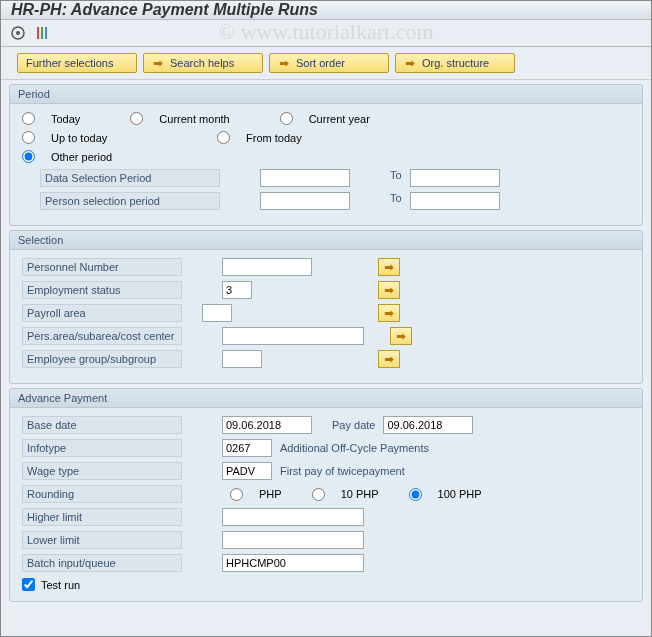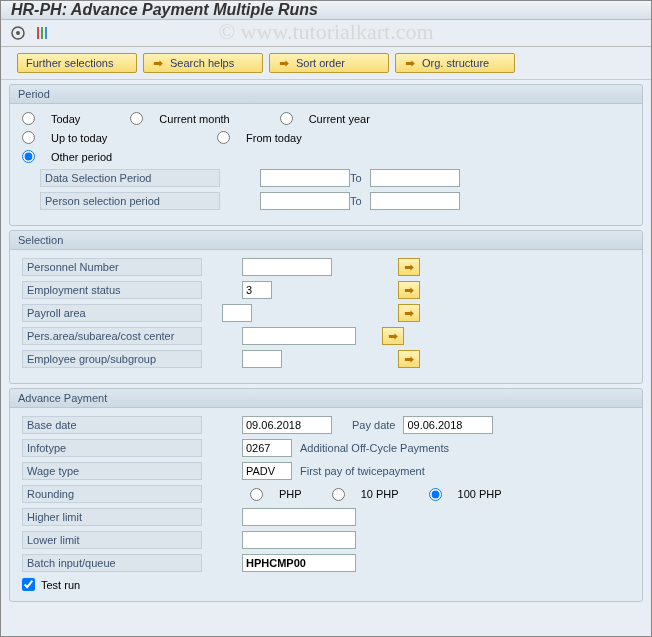--- a/index.html
+++ b/index.html
@@ -11,29 +11,29 @@
   .buttonbar { background: #e8eef3; padding: 6px 16px; display: flex; gap: 6px; border-bottom: 1px solid #ccc; }
   .ybtn { background: linear-gradient(to bottom, #fff2b8, #f8dd75); border: 1px solid #b89a2e; border-radius: 2px; padding: 3px 8px; display: flex; align-items: center; gap: 6px; cursor: pointer; color: #2a3a6a; font-size: 11px; min-width: 120px; }
   .ybtn:first-child { min-width: 120px; }
   .arrow-icon { width: 12px; height: 12px; display: inline-flex; align-items: center; justify-content: center; color: #b87500; font-weight: bold; }
   .panel { margin: 4px 8px; background: #e4ecf3; border: 1px solid #bac6d0; border-radius: 3px; }
   .panel-title { background: linear-gradient(to bottom, #dce6ee, #cdd9e3); padding: 3px 8px; color: #3a5270; font-size: 11px; border-bottom: 1px solid #bac6d0; border-radius: 3px 3px 0 0; }
   .panel-body { padding: 8px 12px 10px 12px; }
   .radio-row { display: flex; gap: 50px; margin-bottom: 6px; }
   .radio-item { display: flex; align-items: center; gap: 16px; }
   .radio-item input { margin: 0; }
-  .sub-row { display: flex; align-items: center; margin-bottom: 5px; margin-left: 18px; }
+  .sub-row { display: flex; align-items: flex-start; margin-bottom: 5px; margin-left: 18px; }
   .sub-label { width: 180px; color: #3a5270; background: #dce4ec; padding: 2px 4px; border: 1px solid #c5d0da; }
   .field-row { display: flex; align-items: center; margin-bottom: 5px; }
-  .field-label { width: 180px; color: #3a5270; background: #dce4ec; padding: 2px 4px; border: 1px solid #c5d0da; }
+  .field-label { width: 160px; color: #3a5270; background: #dce4ec; padding: 2px 4px; border: 1px solid #c5d0da; }
   .inp { border: 1px solid #9aa; background: #fff; height: 18px; padding: 1px 3px; font-size: 11px; }
   .inp-sm { width: 50px; }
   .inp-md { width: 90px; }
-  .inp-lg { width: 114px; font-weight: bold; }
-  .to-lbl { margin-right: 8px; color: #3a5270; }
+  .inp-lg { width: 142px; }
+  .to-lbl { margin-left: 40px; margin-right: 8px; color: #3a5270; }
   .lookup-btn { width: 22px; height: 18px; background: linear-gradient(to bottom, #fff2b8, #f8dd75); border: 1px solid #b89a2e; margin-left: 6px; display: inline-flex; align-items: center; justify-content: center; cursor: pointer; color: #b87500; font-weight: bold; }
   .desc-text { margin-left: 8px; color: #3a5270; }
   .gap-col { width: 40px; display: inline-block; }
   .rounding-opts { display: flex; gap: 30px; margin-left: 8px; align-items: center; }
   .chk-row { display: flex; align-items: center; gap: 6px; margin-top: 6px; }
   .watermark { position: absolute; top: 18px; left: 0; right: 0; text-align: center; color: #d8d8d8; font-size: 22px; pointer-events: none; font-family: Georgia, serif; }
 </style>
 </head>
 <body>
 

